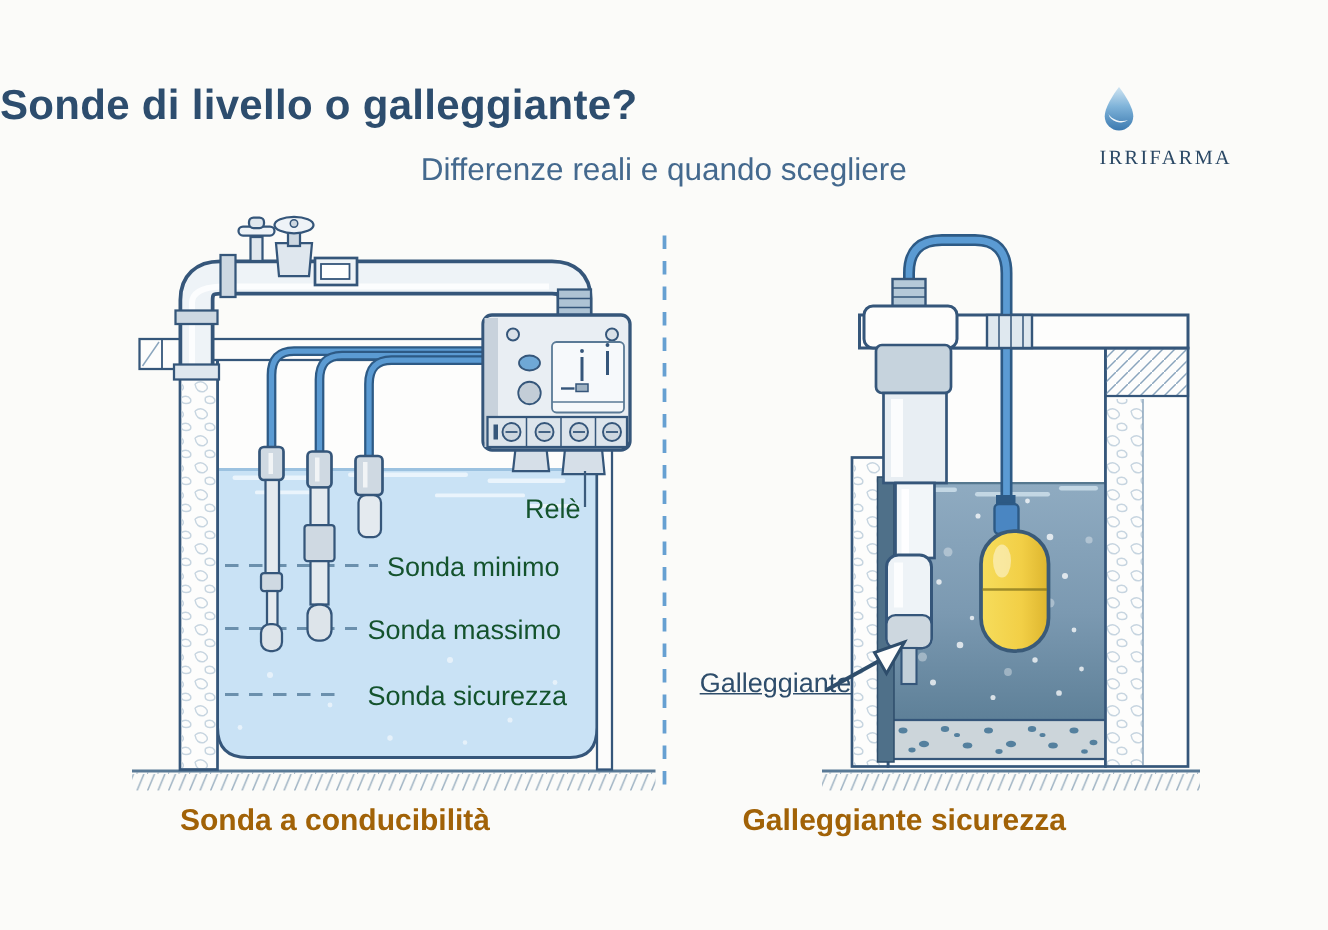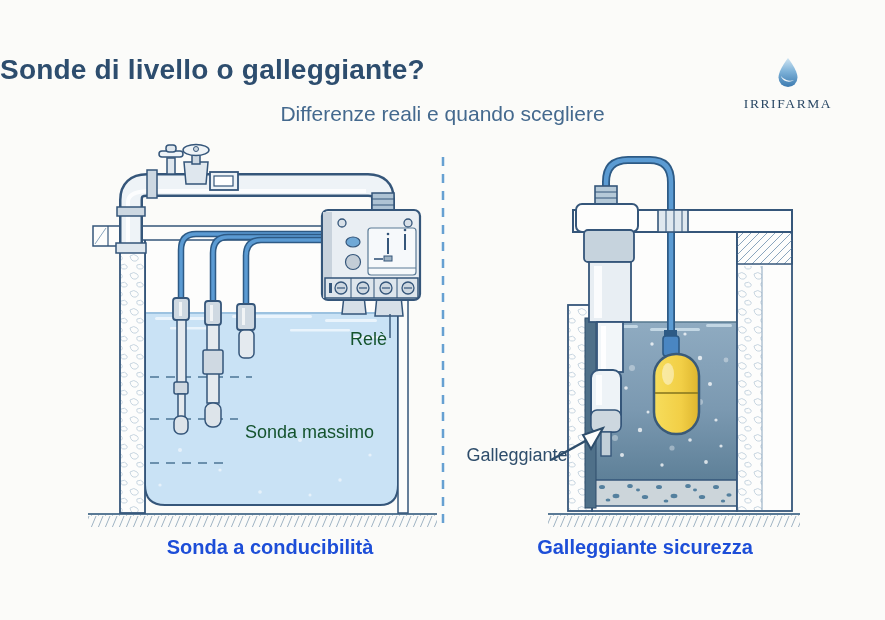--- a/index.html
+++ b/index.html
@@ -10,34 +10,34 @@
   }
   .abs{position:absolute;}
   .title{
     left:0;top:54px;width:885px;text-align:left;
     font-size:28px;font-weight:600;color:#2d4d6e;letter-spacing:.2px;
   }
   .subtitle{
     left:0;top:102px;width:885px;text-align:center;
     font-size:21px;font-weight:400;color:#44698e;
   }
-  .logo{left:733px;top:56px;width:110px;text-align:center;}
+  .logo{left:733px;top:56px;width:110px;}
   .logo .brand{
     font-family:"Liberation Serif",serif;font-size:13.5px;color:#2a4865;
     letter-spacing:1.6px;margin-top:2px;
   }
   .diag-label{
     color:#14532d;font-size:18px;line-height:22px;white-space:nowrap;
   }
   .caption{
-    width:300px;text-align:center;font-size:20px;font-weight:700;color:#1d4ed8;
+    width:300px;font-size:20px;font-weight:700;color:#a16207;
   }
   .annot{
     left:447px;top:444px;width:140px;text-align:center;
-    color:#2e4d6b;font-size:18px;line-height:23px;
+    color:#2e4d6b;font-size:18px;line-height:23px;text-decoration:underline;
   }
   svg{display:block;}
 </style>
 </head>
 <body>
 
 <div class="canvas">
 
   <svg class="abs" style="left:0;top:0" width="885" height="620" viewBox="0 0 885 620">
     <defs>
@@ -356,21 +356,23 @@
           <stop offset="0.45" stop-color="#7fb3d9"></stop>
           <stop offset="1" stop-color="#3c7ab0"></stop>
         </linearGradient>
       </defs>
       <path d="M6,20 a8,7 0 0 0 13,4 a10,8 0 0 1 -13,-4 Z" fill="#ffffff" opacity="0.92"></path>
     </svg>
     <div class="brand">IRRIFARMA</div>
   </div>
 
   <div class="abs diag-label" style="left:350px;top:328px">Relè</div>
-  <div class="abs diag-label" style="left:245px;top:421px">Sonda massimo</div>
+  <div class="abs diag-label" style="left:258px;top:367px">Sonda minimo</div>
+  <div class="abs diag-label" style="left:245px;top:409px">Sonda massimo</div>
+  <div class="abs diag-label" style="left:245px;top:453px">Sonda sicurezza</div>
 
   <div class="abs annot">
     <div>Galleggiante</div>
   </div>
 
   <div class="abs caption" style="left:120px;top:536px">Sonda a conducibilità</div>
   <div class="abs caption" style="left:495px;top:536px">Galleggiante sicurezza</div>
 </div>
 
 </body></html>

